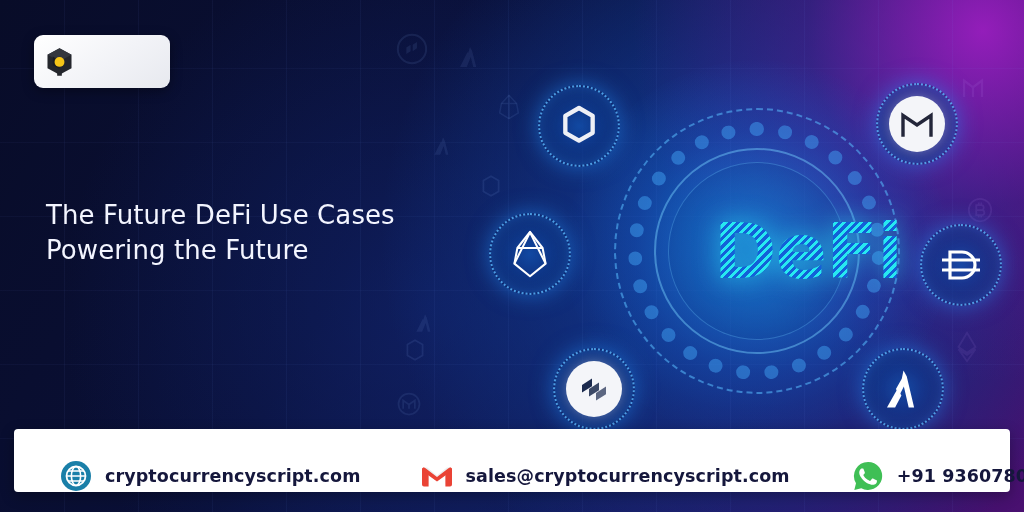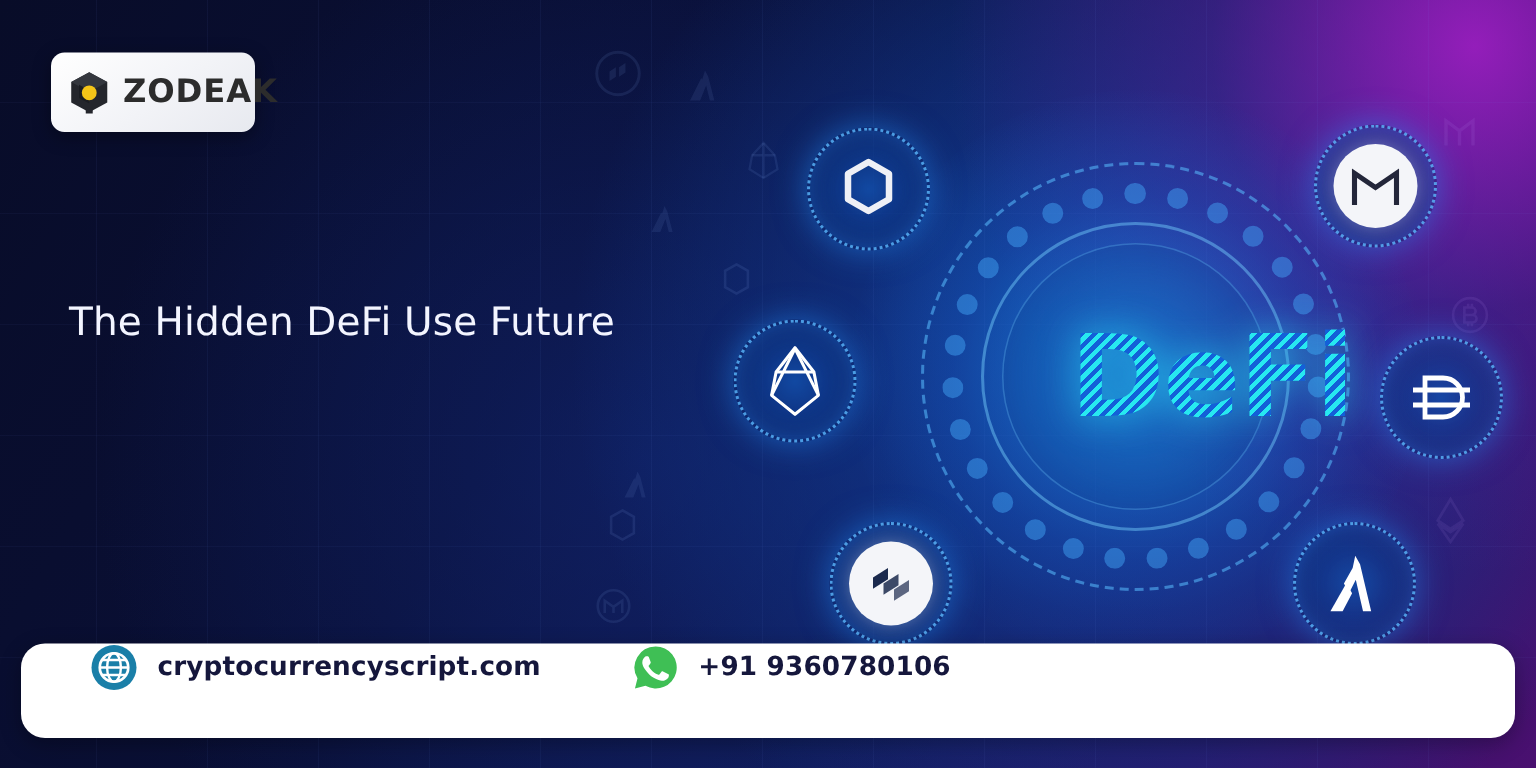--- a/index.html
+++ b/index.html
@@ -76,21 +76,21 @@
     background:radial-gradient(circle,rgba(18,78,170,.85) 0%,rgba(12,44,120,.55) 62%,rgba(8,24,80,.15) 100%);
     box-shadow:0 0 22px rgba(35,140,245,.55), inset 0 0 18px rgba(40,150,250,.35); }
   .coin .disc{ position:relative; width:56px; height:56px; border-radius:50%;
     background:#f4f5f9; display:flex; align-items:center; justify-content:center;
     box-shadow:0 0 14px rgba(255,255,255,.35); }
   .coin.outline .disc{ background:transparent; box-shadow:none; }
   .coin svg{ display:block; }
 
   
   .footer{ position:absolute; left:14px; top:429px; width:996px; height:63px;
-    background:#ffffff; border-radius:16px; display:flex; align-items:flex-start;
+    background:#ffffff; border-radius:4px; display:flex; align-items:flex-end;
     box-shadow:0 4px 14px rgba(0,0,0,.3); }
   .fitem{ display:flex; align-items:center; gap:13px; }
   .fitem:nth-child(1){ margin-left:46px; }
   .fitem:nth-child(2){ margin-left:60px; }
   .fitem:nth-child(3){ margin-left:62px; }
   .ftext{ font-size:17.5px; font-weight:600; color:#15173c; letter-spacing:.1px;
     font-family:"DejaVu Sans", sans-serif; white-space:nowrap; }
   .ficon{ width:32px; height:32px; flex:0 0 32px; display:flex; align-items:center; justify-content:center; }
 </style>
 </head>
@@ -164,26 +164,26 @@
   <div class="logo-card">
     <span class="logo-mark">
       <svg viewBox="0 0 32 32" width="31" height="31">
         <path d="M16 2.2 28.4 9v14L16 29.8 3.6 23V9z" fill="#24262c"></path>
         <path d="M16 2.2 28.4 9 16 15.8 3.6 9z" fill="#34373e"></path>
         <path d="M9 10.8 16 14.6v9.2l-7-3.9z" fill="#1b1d22"></path>
         <circle cx="16" cy="16.4" r="5.1" fill="#f5c518"></circle>
         <path d="M13.6 26.4h4.8v4.2h-4.8z" fill="#24262c"></path>
       </svg>
     </span>
-    <span class="logo-text">ZODEAK</span>
   </div>
 
   <div class="headline">
     <div class="h-sub">
-      <div>The Hidden DeFi Use Future</div>
+      <div>The Future DeFi Use Cases</div>
+      <div>Powering the Future</div>
     </div>
   </div>
 
   <div class="hud">
     <div class="glow"></div>
     <div class="ring r-out"></div>
     <div class="r-tick2"></div>
     <div class="ring r-dash"></div>
     <div class="r-tick"></div>
     <div class="ring r-mid"></div>
@@ -257,20 +257,31 @@
         <svg width="32" height="32" viewBox="0 0 32 32">
           <circle cx="16" cy="16" r="15" fill="#1a7fa8"></circle>
           <circle cx="16" cy="16" r="9.5" fill="none" stroke="#ffffff" stroke-width="1.8"></circle>
           <ellipse cx="16" cy="16" rx="4.6" ry="9.5" fill="none" stroke="#ffffff" stroke-width="1.6"></ellipse>
           <path d="M6.5 16h19M8 11h16M8 21h16" stroke="#ffffff" stroke-width="1.6"></path>
         </svg>
       </span>
       <span class="ftext">cryptocurrencyscript.com</span>
     </div>
 
+    <div class="fitem">
+      <span class="ficon">
+        <svg width="30" height="24" viewBox="0 0 30 24">
+          <path d="M2 3.5h3.2l9.8 8 9.8-8H28v17h-4.6V10.3L15 17.2 6.6 10.3V20.5H2z" fill="#eceff1"></path>
+          <path d="M2 3.5A2 2 0 000 5.5v15a2 2 0 002 2h4.6V10.3L2 6.8z" fill="#ea4335"></path>
+          <path d="M28 3.5a2 2 0 012 2v15a2 2 0 01-2 2h-4.6V10.3L28 6.8z" fill="#ea4335"></path>
+          <path d="M0 5.5a2 2 0 013.2-1.6L15 13l11.8-9.1A2 2 0 0130 5.5v1.3L15 17.6 0 6.8z" fill="#ea4335"></path>
+        </svg>
+      </span>
+      <span class="ftext">sales@cryptocurrencyscript.com</span>
+    </div>
 
     <div class="fitem">
       <span class="ficon">
         <svg width="32" height="32" viewBox="0 0 32 32">
           <path d="M16 2a14 14 0 00-12 21.2L2.3 30l7-1.8A14 14 0 1016 2z" fill="#3fbf55"></path>
           <path d="M11.6 9.2c-.3-.7-.6-.7-.9-.7h-.8c-.3 0-.8.1-1.2.6s-1.5 1.5-1.5 3.6 1.6 4.2 1.8 4.5 3 4.8 7.4 6.5c3.7 1.4 4.4 1.2 5.2 1.1.8-.1 2.6-1.1 3-2.1.4-1 .4-1.9.3-2.1-.1-.2-.4-.3-.9-.5l-3-1.5c-.4-.2-.7-.2-1 .2l-1.4 1.8c-.3.3-.5.4-1 .1-.4-.2-1.9-.7-3.6-2.2-1.3-1.2-2.2-2.6-2.5-3.1-.2-.4 0-.7.2-.9l.7-.8c.2-.3.3-.5.4-.8.1-.3 0-.6-.1-.8z" fill="#ffffff"></path>
         </svg>
       </span>
       <span class="ftext">+91 9360780106</span>
     </div>

